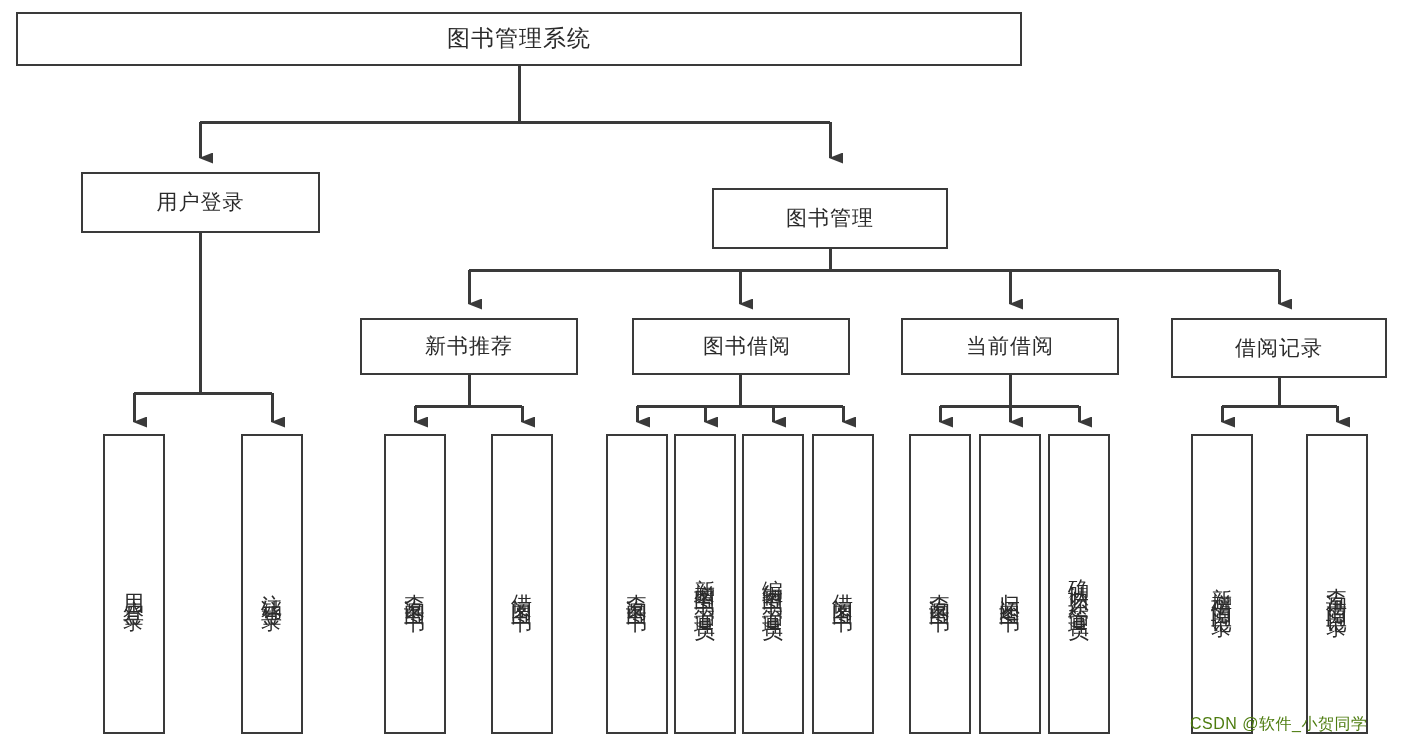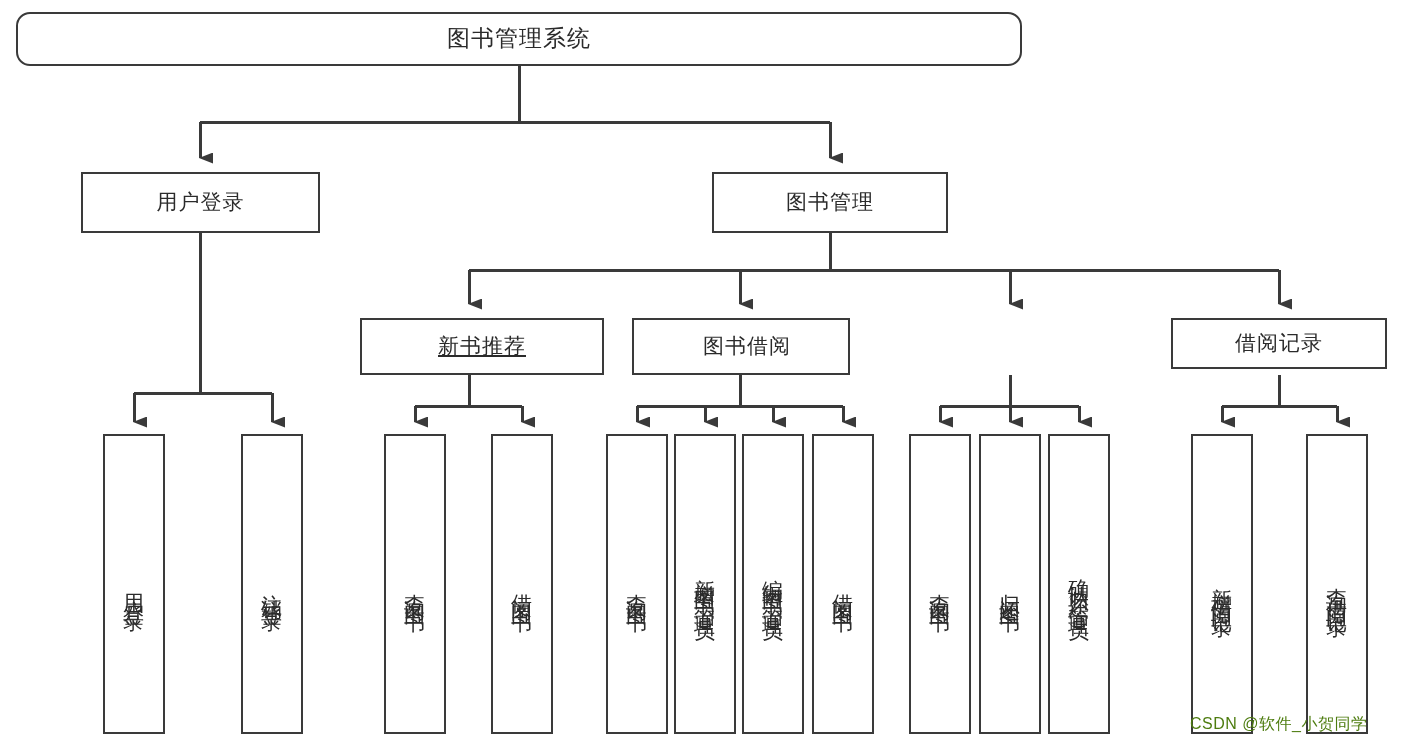--- a/index.html
+++ b/index.html
@@ -35,21 +35,20 @@
     justify-content: center;
     color: #2b2b2b;
     font-size: 21px;
     line-height: 1.18;
     letter-spacing: 1px;
     text-align: center;
     z-index: 2;
   }
   .node.root {
     font-size: 23px;
-    border-radius: 14px;
   }
   .node.leaf {
     font-size: 21px;
     writing-mode: vertical-rl;
     text-orientation: upright;
     letter-spacing: 6px;
     align-items: flex-start;
     justify-content: center;
     padding-top: 10px;
     line-height: 1;
@@ -128,31 +127,34 @@
     </g>
   </svg>
 
   <div class="node root" style="left:16px; top:12px; width:1006px; height:54px;">
     <span>图书管理系统</span>
   </div>
 
   <div class="node" style="left:81px; top:172px; width:239px; height:61px;">
     <span>用户登录</span>
   </div>
-  <div class="node" style="left:712px; top:172px; width:236px; height:61px;">
+  <div class="node" style="left:712px; top:188px; width:236px; height:61px;">
     <span>图书管理</span>
   </div>
 
-  <div class="node" style="left:360px; top:318px; width:244px; height:57px;text-decoration:underline;">
+  <div class="node" style="left:360px; top:318px; width:218px; height:57px;">
     <span>新书推荐</span>
   </div>
   <div class="node" style="left:632px; top:318px; width:218px; height:57px;padding-left:12px;">
     <span>图书借阅</span>
   </div>
-  <div class="node" style="left:1171px; top:318px; width:216px; height:51px;">
+  <div class="node" style="left:901px; top:318px; width:218px; height:57px;">
+    <span>当前借阅</span>
+  </div>
+  <div class="node" style="left:1171px; top:318px; width:216px; height:60px;">
     <span>借阅记录</span>
   </div>
 
   <div class="node leaf" style="left:103px; top:434px; width:62px; height:300px;">
     <span class="leaf-text">用户登录</span>
   </div>
   <div class="node leaf" style="left:241px; top:434px; width:62px; height:300px;">
     <span class="leaf-text">注销登录</span>
   </div>
 

